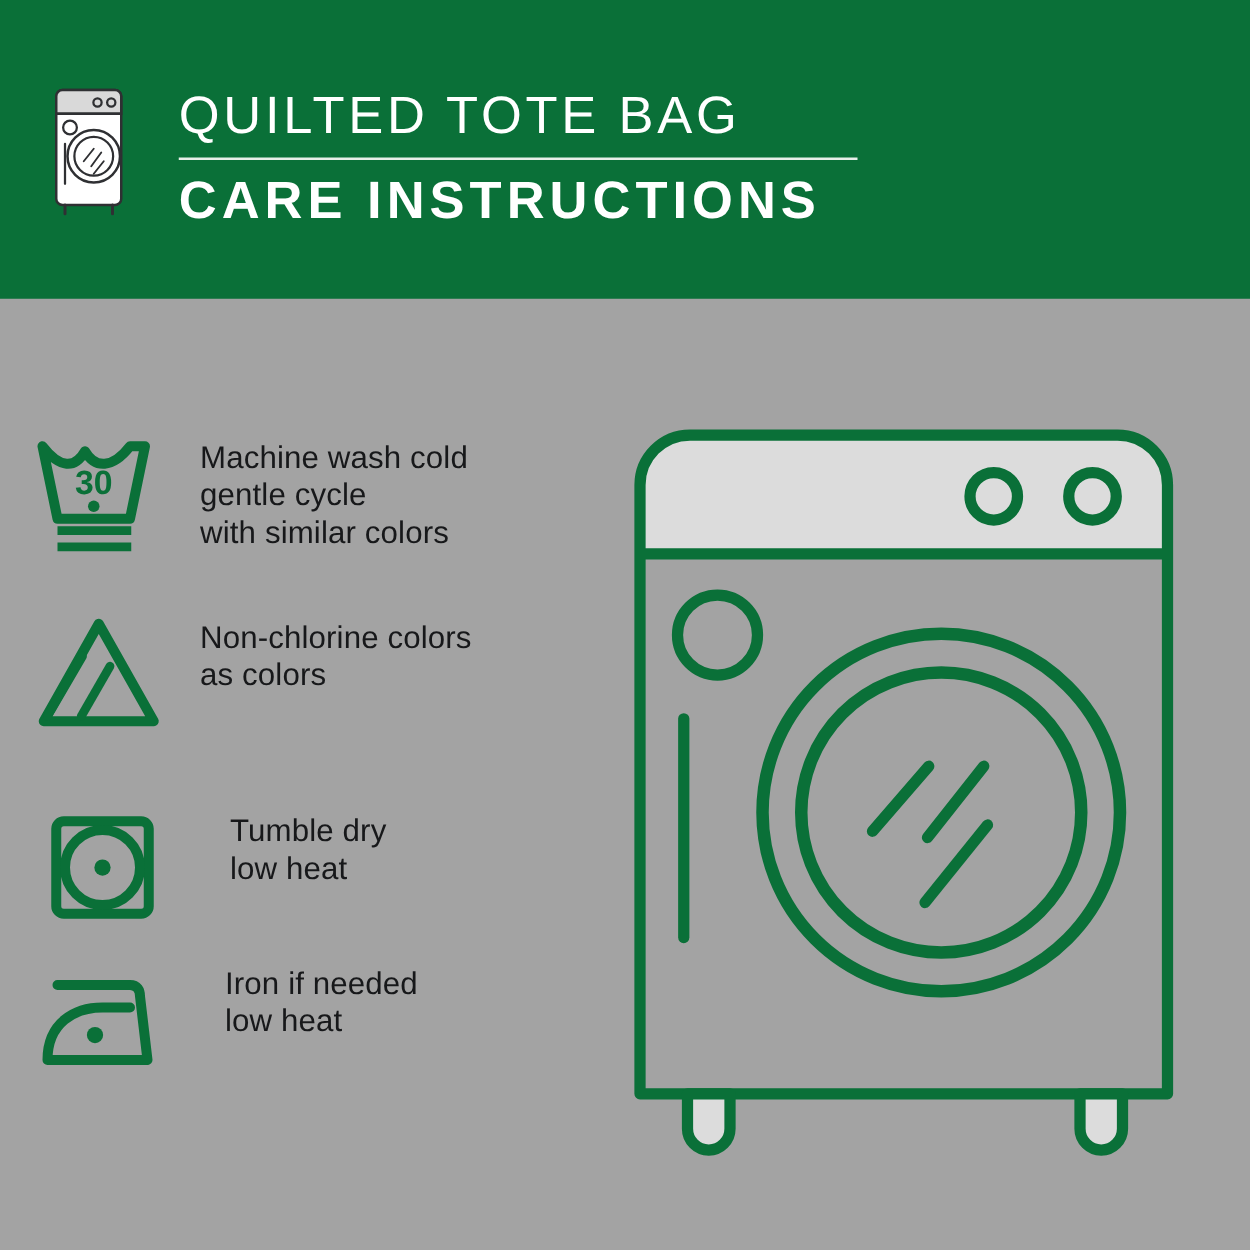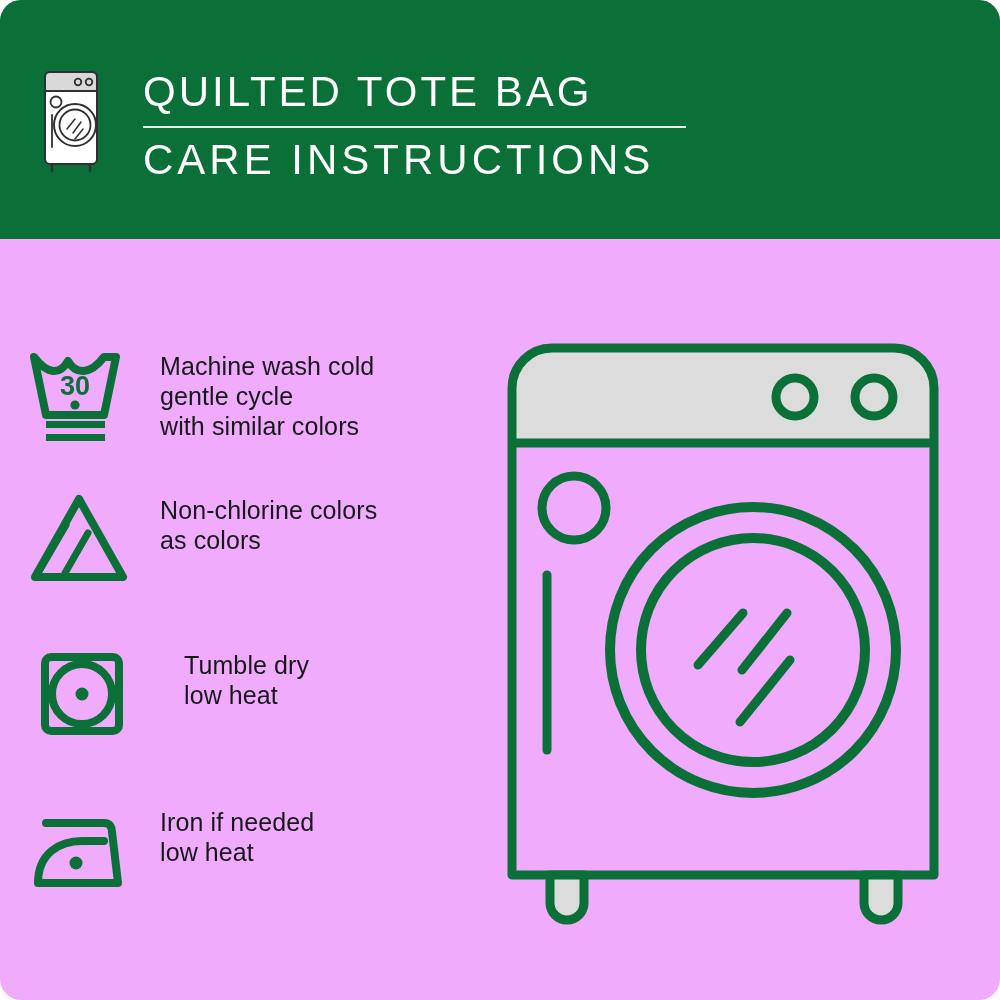--- a/index.html
+++ b/index.html
@@ -8,23 +8,22 @@
     padding: 0;
     background: #ffffff;
   }
   body {
     font-family: "Liberation Sans", sans-serif;
   }
   #page {
     position: relative;
     width: 1000px;
     height: 1000px;
-    background: #f0abfc;
+    background: #a3a3a3;
     overflow: hidden;
-    border-radius: 21px;
   }
 
   
   #header {
     position: absolute;
     left: 0;
     top: 0;
     width: 1000px;
     height: 239px;
     background: #0a7038;
@@ -55,21 +54,21 @@
     width: 543px;
     height: 2px;
     background: #e8efe9;
     margin-top: 10px;
     margin-bottom: 8px;
   }
   #title-sub {
     color: #ffffff;
     font-size: 42px;
     line-height: 48px;
-    font-weight: 400;
+    font-weight: 700;
     letter-spacing: 4.0px;
     white-space: nowrap;
     font-family: "Liberation Sans", sans-serif;
   }
 
   
   #instructions {
     position: absolute;
     left: 0;
     top: 239px;
@@ -100,21 +99,21 @@
     font-weight: 400;
     letter-spacing: 0.1px;
     font-family: "Liberation Sans", sans-serif;
     padding-top: 8px;
   }
   .care-text .line { display: block; white-space: nowrap; }
 
   #row-wash   { top: 104px; }
   #row-bleach { top: 248px; }
   #row-dry    { top: 403px; gap: 24px; }
-  #row-iron   { top: 560px; }
+  #row-iron   { top: 525px; gap: 20px; }
 
   
   #machine {
     position: absolute;
     left: 490px;
     top: 330px;
     width: 490px;
     height: 610px;
   }
 </style>

